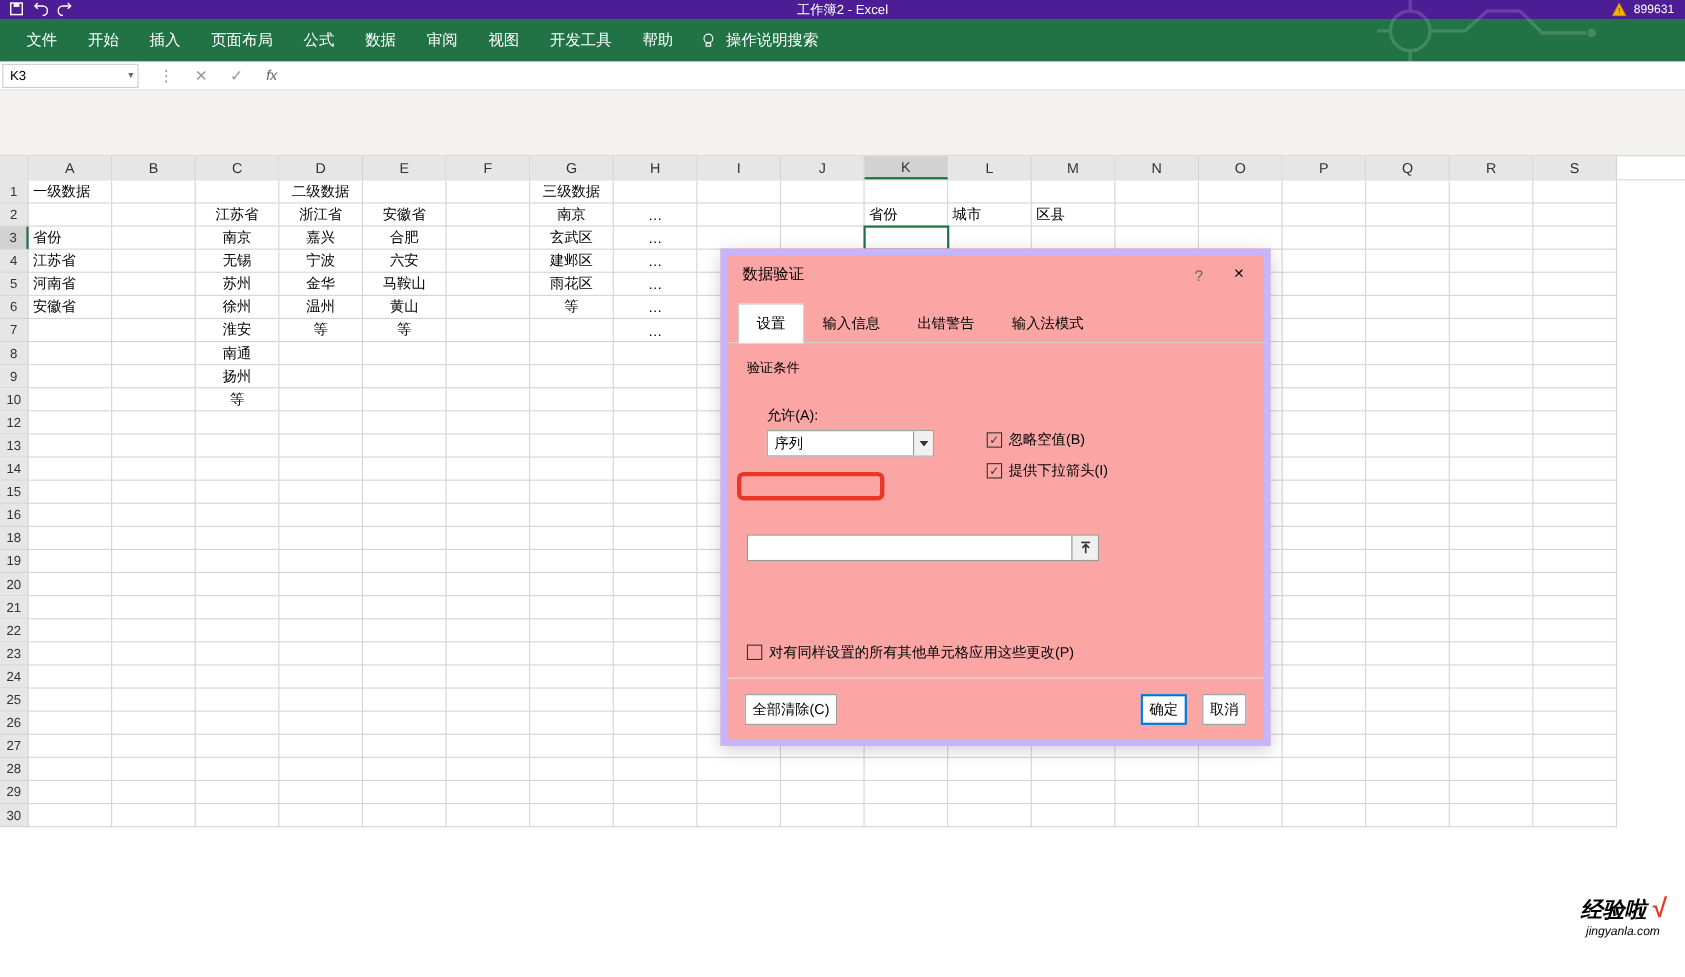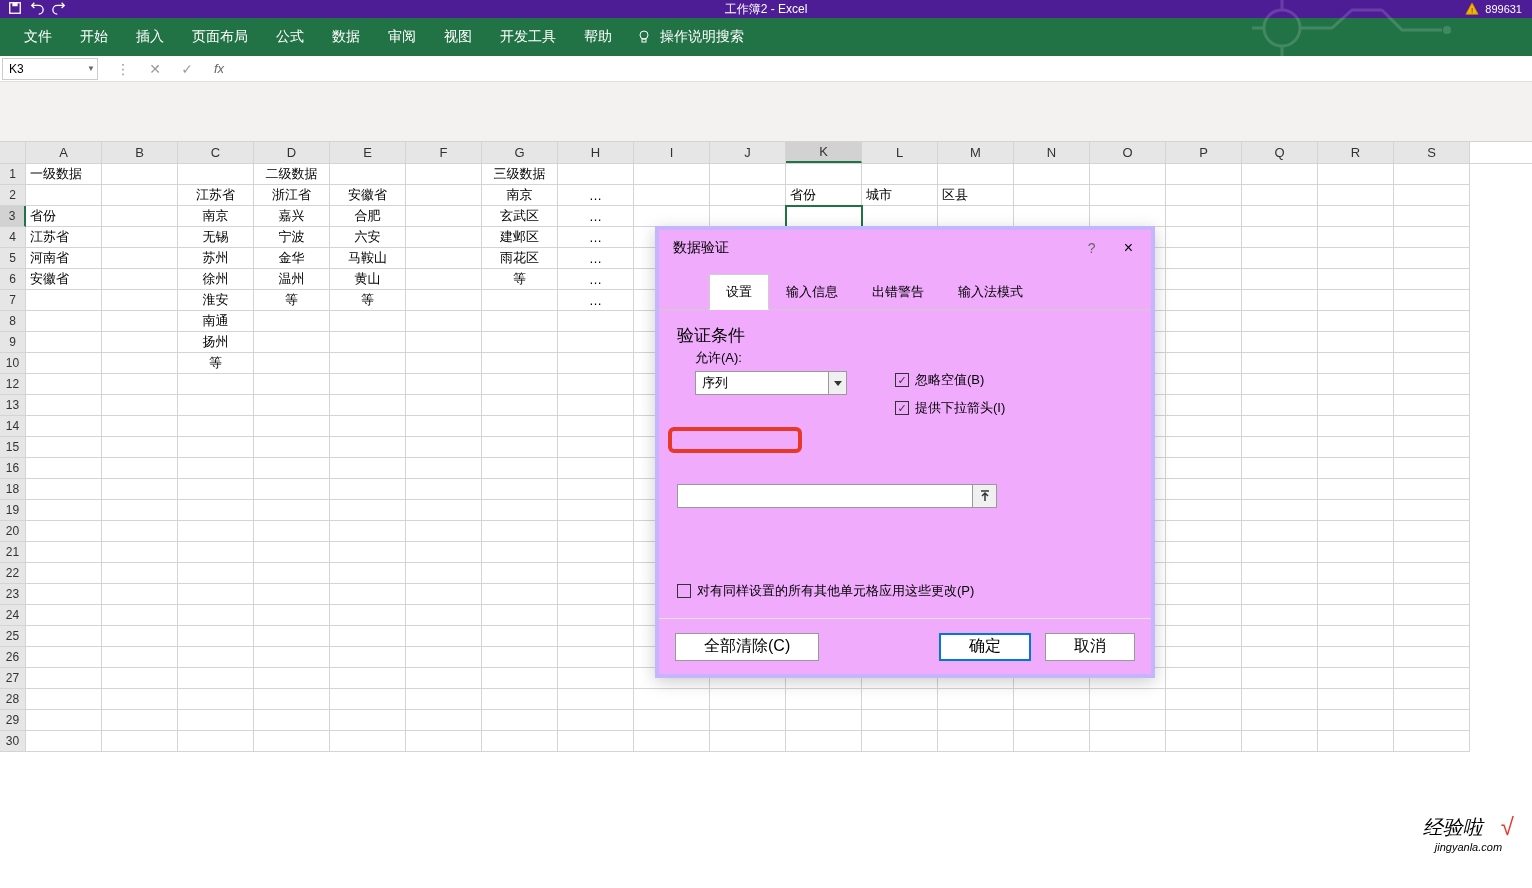--- a/index.html
+++ b/index.html
@@ -12,21 +12,21 @@
     .warning-icon { width: 14px; height: 14px; }
     
     .ribbon-tabs { height: 38px; background: #217346; display: flex; align-items: center; padding-left: 10px; color: #fff; gap: 0; }
     .ribbon-tab { padding: 8px 14px; font-size: 14px; cursor: pointer; }
     .help-area { display: flex; align-items: center; margin-left: 10px; gap: 8px; }
     .bulb-icon { width: 16px; height: 16px; }
     
     .ribbon-bg-deco { position: absolute; right: 30px; top: 0; width: 300px; height: 56px; opacity: 0.15; pointer-events: none; }
     
     .formula-bar { height: 26px; border-bottom: 1px solid #e0e0e0; display: flex; align-items: center; background: #fff; }
-    .name-box { width: 96px; height: 22px; margin-left: 2px; border: 1px solid #ccc; display: flex; align-items: center; padding: 0 6px; font-size: 12px; background: #fff; position: relative; }
+    .name-box { width: 124px; height: 22px; margin-left: 2px; border: 1px solid #ccc; display: flex; align-items: center; padding: 0 6px; font-size: 12px; background: #fff; position: relative; }
     .name-box-arrow { position: absolute; right: 2px; font-size: 8px; color: #666; }
     .fb-buttons { display: flex; margin-left: 14px; gap: 10px; align-items: center; }
     .fb-btn { width: 22px; height: 22px; display: flex; align-items: center; justify-content: center; color: #999; font-size: 14px; }
     .fx-label { font-style: italic; font-size: 13px; color: #666; }
     .formula-input { flex: 1; height: 22px; border: none; padding: 0 6px; font-size: 13px; }
     
     .ribbon-space { height: 60px; background: #f3f2f1; border-bottom: 1px solid #d4d4d4; }
     
     .grid-container { position: relative; }
     .col-headers { display: flex; height: 22px; border-bottom: 1px solid #d4d4d4; }
@@ -34,32 +34,32 @@
     .col-header { width: 76px; background: #e6e6e6; border-right: 1px solid #d4d4d4; display: flex; align-items: center; justify-content: center; font-size: 13px; color: #333; }
     .col-header.active { background: #d2d2d2; border-bottom: 2px solid #217346; }
     
     .row { display: flex; height: 21px; }
     .row-header { width: 26px; background: #e6e6e6; border-right: 1px solid #d4d4d4; border-bottom: 1px solid #d4d4d4; display: flex; align-items: center; justify-content: center; font-size: 12px; color: #333; }
     .row-header.active { background: #d2d2d2; border-right: 2px solid #217346; }
     .cell { width: 76px; border-right: 1px solid #d4d4d4; border-bottom: 1px solid #d4d4d4; display: flex; align-items: center; padding: 0 4px; font-size: 13px; overflow: hidden; white-space: nowrap; }
     .cell.center { justify-content: center; }
     .cell.selected { outline: 2px solid #217346; outline-offset: -1px; position: relative; z-index: 1; }
     
-    .dialog { position: absolute; left: 655px; top: 226px; width: 500px; height: 452px; background: #f0abfc; border: 4px solid #c4b5fd; box-shadow: 0 4px 16px rgba(0,0,0,0.2); z-index: 100; }
+    .dialog { position: absolute; left: 655px; top: 226px; width: 500px; height: 452px; background: #fca5a5; border: 6px solid #c4b5fd; box-shadow: 0 4px 16px rgba(0,0,0,0.2); z-index: 100; }
     .dialog-title { height: 36px; display: flex; align-items: center; padding: 0 14px; font-size: 14px; position: relative; }
     .dialog-title-right { position: absolute; right: 10px; display: flex; gap: 20px; align-items: center; }
     .dialog-help { font-size: 14px; color: #666; cursor: pointer; }
     .dialog-close { font-size: 16px; cursor: pointer; padding: 4px 8px; }
     
     .dialog-tabs { display: flex; padding: 0 10px; border-bottom: 1px solid #ccc; margin-top: 8px; }
     .dialog-tab { padding: 8px 16px; font-size: 13px; cursor: pointer; border: 1px solid transparent; margin-bottom: -1px; }
-    .dialog-tab.active { border: 1px solid #ccc; border-bottom: 1px solid #fff; background: #fff; margin-left: 40px; }
+    .dialog-tab.active { border: 1px solid #ccc; border-bottom: 1px solid #fff; background: #fff; }
     
     .dialog-body { padding: 14px 18px; position: relative; }
-    .dialog-label { font-size: 17px; margin-bottom: 2px; }
+    .dialog-label { font-size: 12px; margin-bottom: 26px; }
     .dialog-sublabel { font-size: 13px; margin-left: 18px; margin-bottom: 4px; }
     
     .allow-row { display: flex; align-items: flex-start; margin-left: 18px; }
     .combo-box { width: 152px; height: 24px; border: 1px solid #999; display: flex; align-items: center; padding: 0 6px; font-size: 13px; position: relative; background: #fff; }
     .combo-arrow { position: absolute; right: 0; top: 0; bottom: 0; width: 18px; border-left: 1px solid #999; display: flex; align-items: center; justify-content: center; background: #f0f0f0; }
     
     .dropdown-list { position: absolute; left: 18px; top: 60px; width: 170px; border: 1px solid #333; background: #fff; z-index: 10; font-size: 13px; }
     .dropdown-item { padding: 1px 6px; cursor: pointer; }
     .dropdown-item.selected { background: #0078d4; color: #fff; }
     .red-highlight { position: absolute; border: 4px solid #e83828; border-radius: 6px; pointer-events: none; }
@@ -67,27 +67,27 @@
     .checkbox-row { display: flex; align-items: center; gap: 6px; font-size: 13px; margin-left: 24px; margin-bottom: 10px; }
     .checkbox { width: 14px; height: 14px; border: 1px solid #333; display: flex; align-items: center; justify-content: center; font-size: 11px; color: #333; }
     
     .source-input { width: 320px; height: 24px; border: 1px solid #999; position: absolute; left: 18px; top: 174px; display: flex; }
     .source-input input { flex: 1; border: none; padding: 0 6px; }
     .source-btn { width: 24px; border-left: 1px solid #999; display: flex; align-items: center; justify-content: center; background: #f0f0f0; }
     
     .apply-row { display: flex; align-items: center; gap: 6px; font-size: 13px; position: absolute; left: 18px; top: 272px; }
     
     .dialog-footer { position: absolute; bottom: 0; left: 0; right: 0; height: 56px; display: flex; align-items: center; padding: 0 16px; border-top: 1px solid #e0e0e0; }
-    .footer-btn { height: 28px; padding: 0 28px; border: 1px solid #999; background: #fff; font-size: 16px; cursor: pointer; }
+    .footer-btn { height: 28px; padding: 0 6px; border: 1px solid #999; background: #fff; font-size: 13px; cursor: pointer; }
     .footer-btn.primary { border: 2px solid #0078d4; text-align: center; }
     .footer-spacer { flex: 1; }
     .footer-right { display: flex; gap: 14px; }
     
     .watermark { position: absolute; right: 18px; bottom: 35px; font-size: 12px; color: #000; display: flex; flex-direction: column; align-items: center; }
-    .watermark-top { font-size: 20px; font-weight: normal; display: flex; align-items: center; gap: 18px; font-style: italic; }
+    .watermark-top { font-size: 20px; font-weight: bold; display: flex; align-items: center; gap: 4px; font-style: italic; }
     .watermark-check { color: #e83828; font-size: 24px; }
     .watermark-url { font-size: 11px; font-style: italic; }
     
     .qat-icon { width: 14px; height: 14px; }
   </style>
 </head>
 <body>
 
 <div class="title-bar">
   <div class="title-bar-left">

